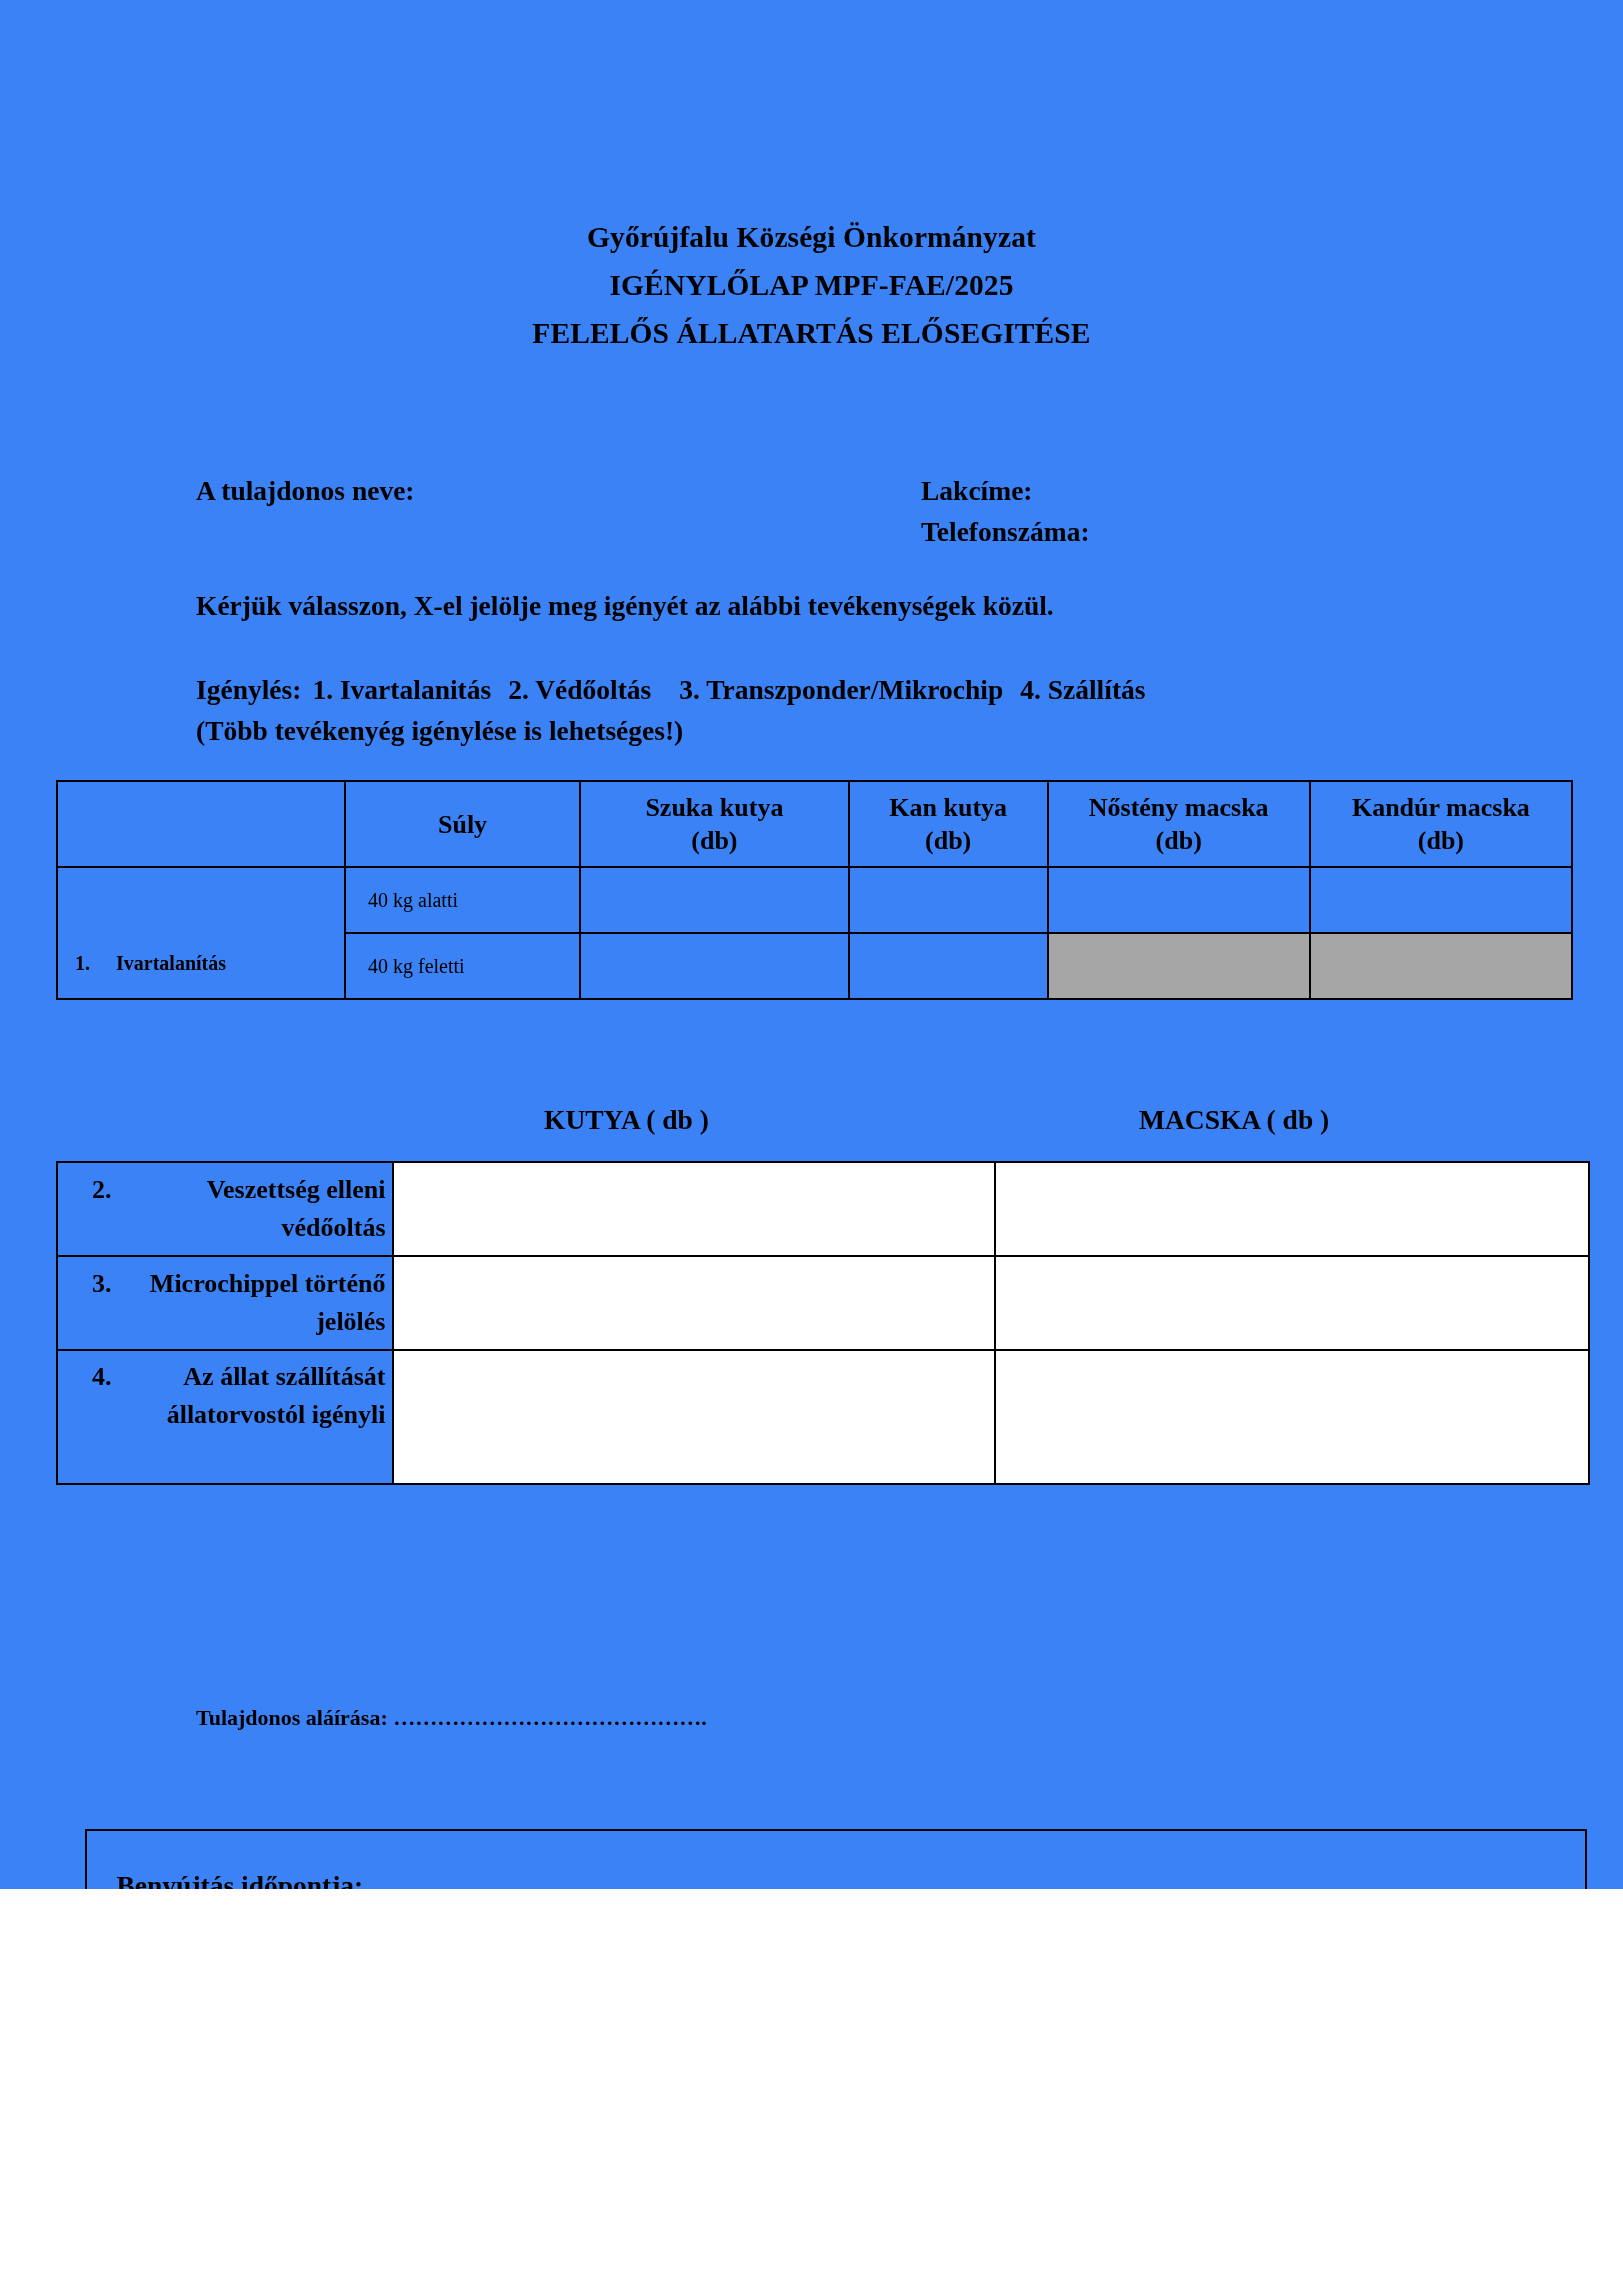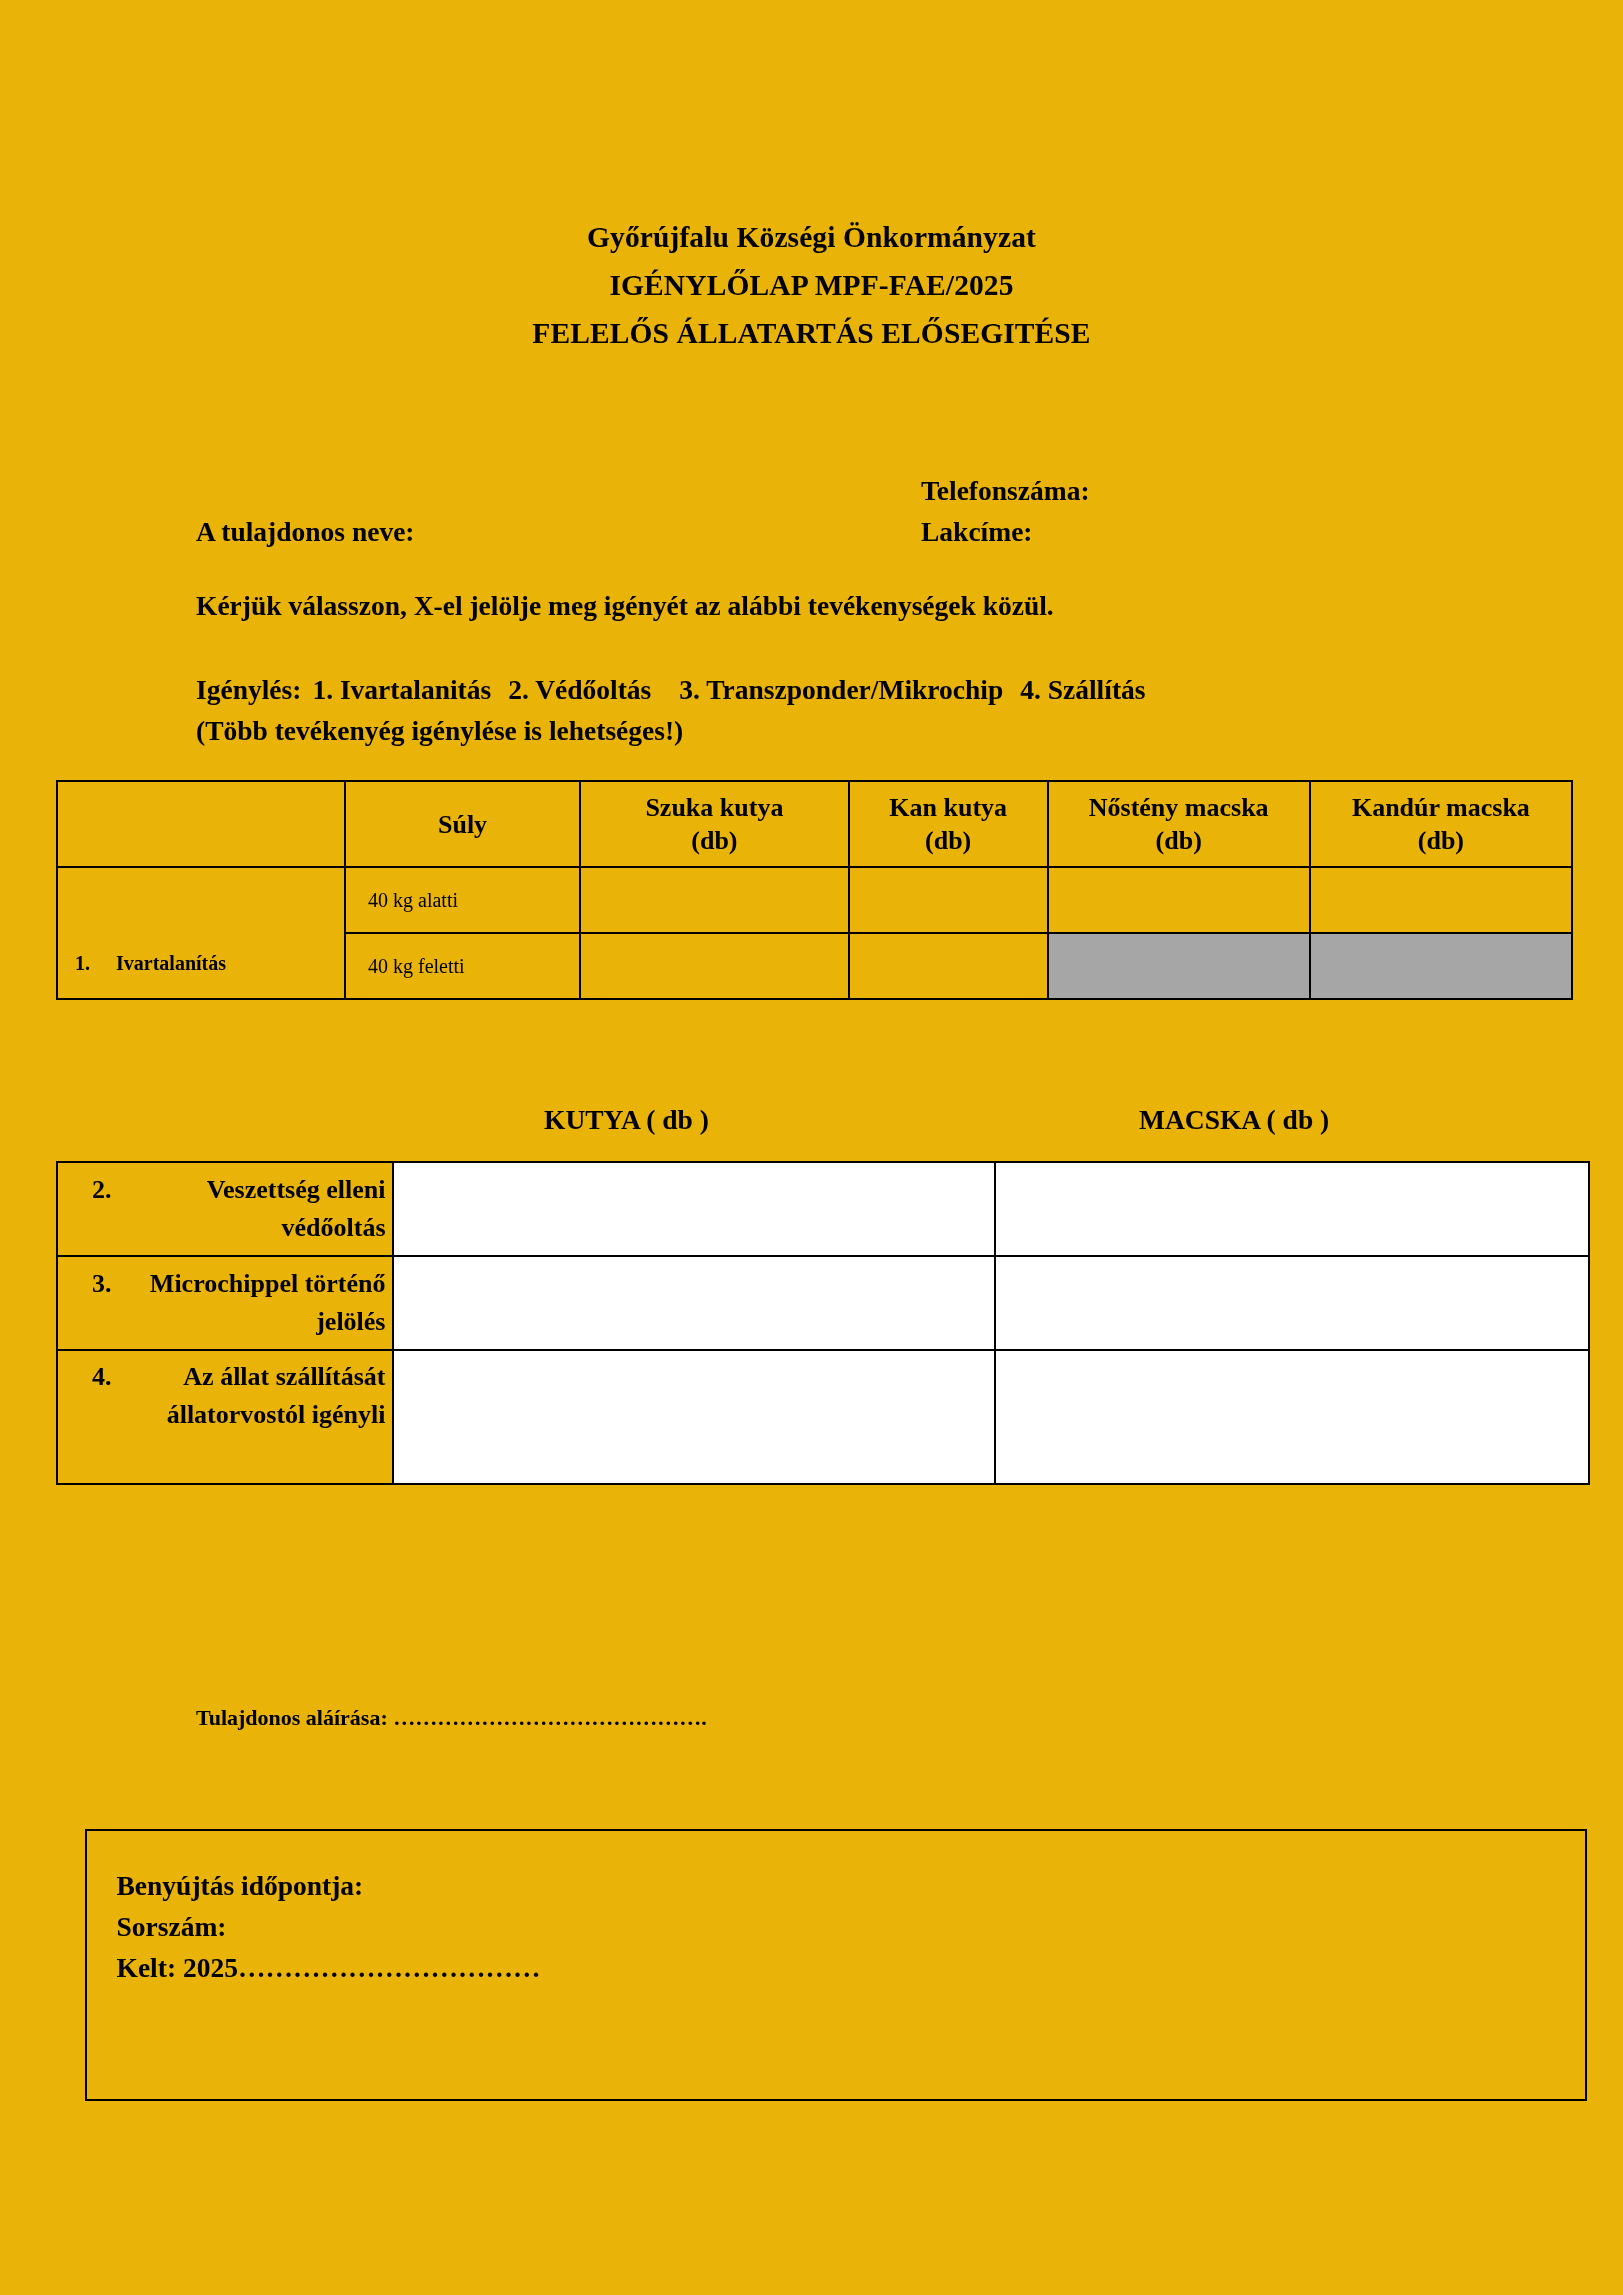--- a/index.html
+++ b/index.html
@@ -8,22 +8,22 @@
     padding: 0;
     background: #ffffff;
   }
   body {
     font-family: "Liberation Serif", "DejaVu Serif", serif;
     color: #000000;
   }
   .page {
     position: relative;
     width: 1623px;
-    height: 2295px;
-    background: #eab308;
+    height: 1889px;
+    background: #3b82f6;
     overflow: hidden;
     box-sizing: border-box;
   }
 
   
   .doc-header {
     position: absolute;
     left: 0;
     top: 213px;
     width: 1623px;
@@ -220,25 +220,25 @@
 <div class="page">
 
   <div class="doc-header">
     <div class="hline">Győrújfalu Községi Önkormányzat</div>
     <div class="hline">IGÉNYLŐLAP MPF-FAE/2025</div>
     <div class="hline">FELELŐS ÁLLATARTÁS ELŐSEGITÉSE</div>
   </div>
 
   <div class="owner-block">
     <div class="owner-row">
-      <span class="owner-label right-col">Telefonszáma:</span>
+      <span class="owner-label">A tulajdonos neve:</span>
+      <span class="owner-label right-col">Lakcíme:</span>
     </div>
     <div class="owner-row">
-      <span class="owner-label">A tulajdonos neve:</span>
-      <span class="owner-label right-col">Lakcíme:</span>
+      <span class="owner-label right-col">Telefonszáma:</span>
     </div>
   </div>
 
   <div class="instruction">Kérjük válasszon, X-el jelölje meg igényét az alábbi tevékenységek közül.</div>
 
   <div class="request-line">
     <span>Igénylés:</span><span class="sp-m"></span><span>1. Ivartalanitás</span><span class="sp-l"></span><span>2.  Védőoltás</span><span class="sp-l"></span><span class="sp-m"></span><span>3.  Transzponder/Mikrochip</span><span class="sp-l"></span><span>4. Szállítás</span>
   </div>
   <div class="request-note">(Több tevékenyég igénylése is lehetséges!)</div>
 

